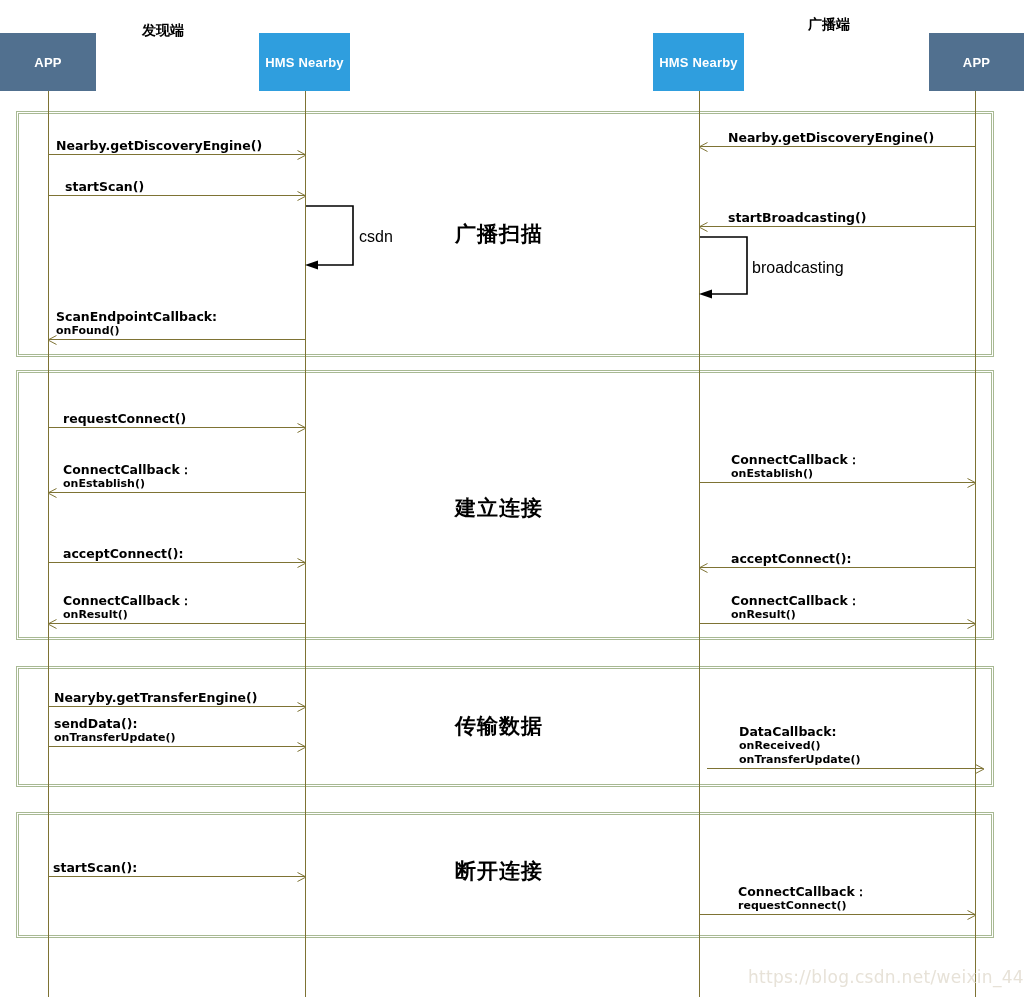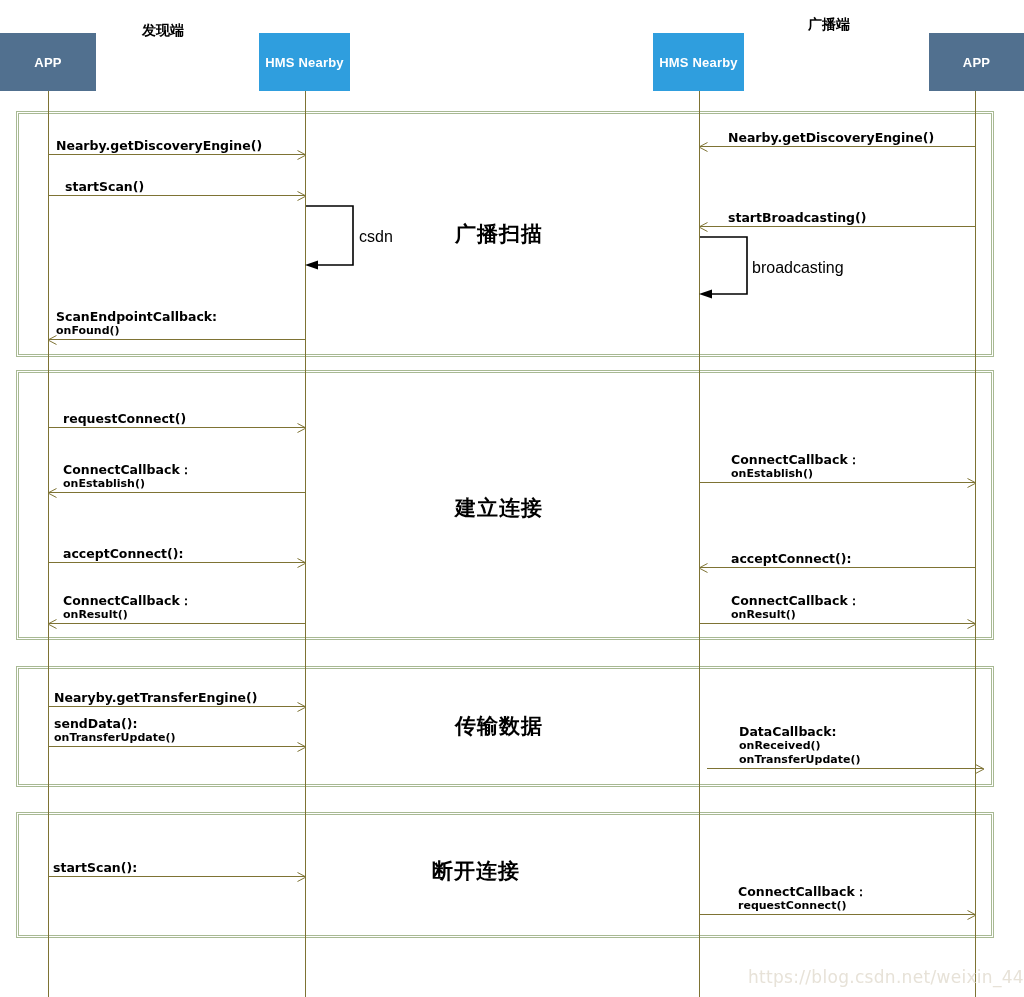--- a/index.html
+++ b/index.html
@@ -324,21 +324,21 @@
           <svg width="10" height="10" viewBox="0 0 10 10">
             <path d="M0.5,0.5 L9,5 L0.5,9.5" fill="none" stroke="#7e7334" stroke-width="1"></path>
           </svg>
         </div>
         <div class="lbl" style="left: 32px;">
           <span class="l1">DataCallback:</span>
           <span class="l2">onReceived()</span>
           <span class="l2">onTransferUpdate()</span>
         </div>
       </div>
-      <div class="frame-title" style="left: 432px; top: 857px;">断开连接</div>
+      <div class="frame-title" style="left: 455px; top: 857px;">断开连接</div>
       <div class="msg" style="left: 48px; top: 837px; width: 257px; height: 40px;">
         <div class="line" style="background: rgb(126, 115, 52);"></div>
         <div class="head" style="right: -1px;">
           <svg width="10" height="10" viewBox="0 0 10 10">
             <path d="M0.5,0.5 L9,5 L0.5,9.5" fill="none" stroke="#7e7334" stroke-width="1"></path>
           </svg>
         </div>
         <div class="lbl" style="left: 5px;">
           <span class="l1">startScan():</span>
         </div>

